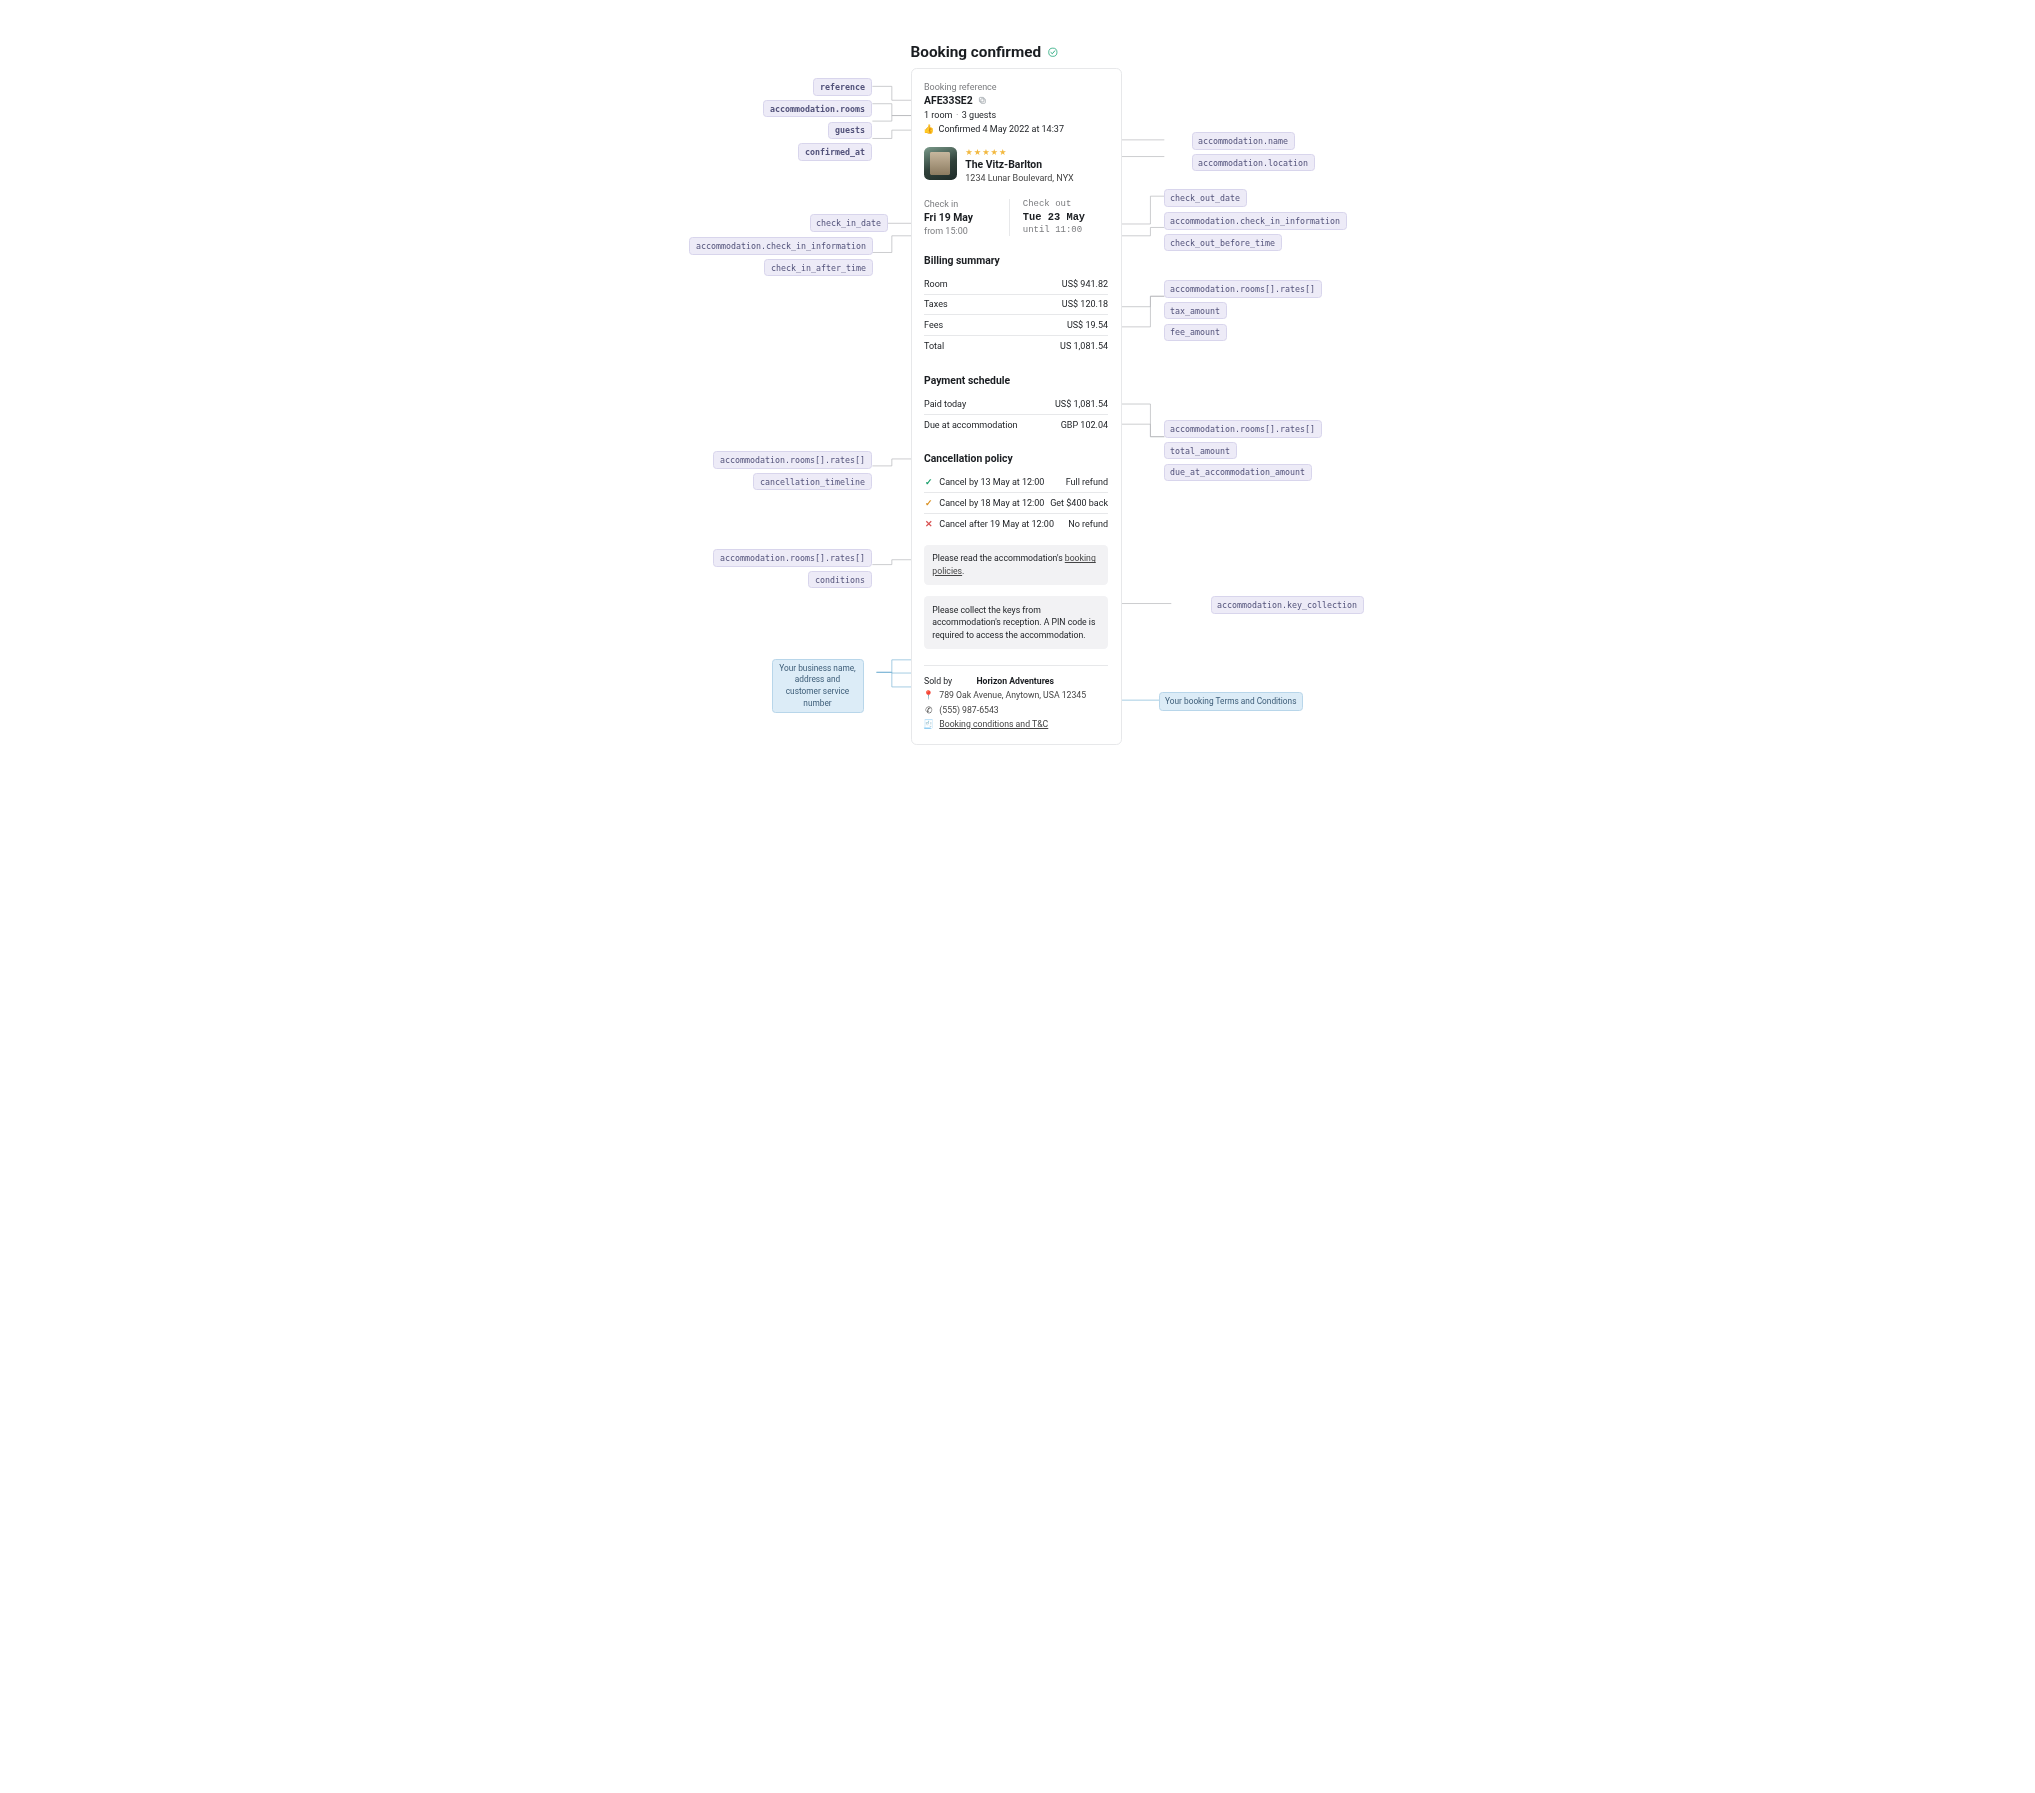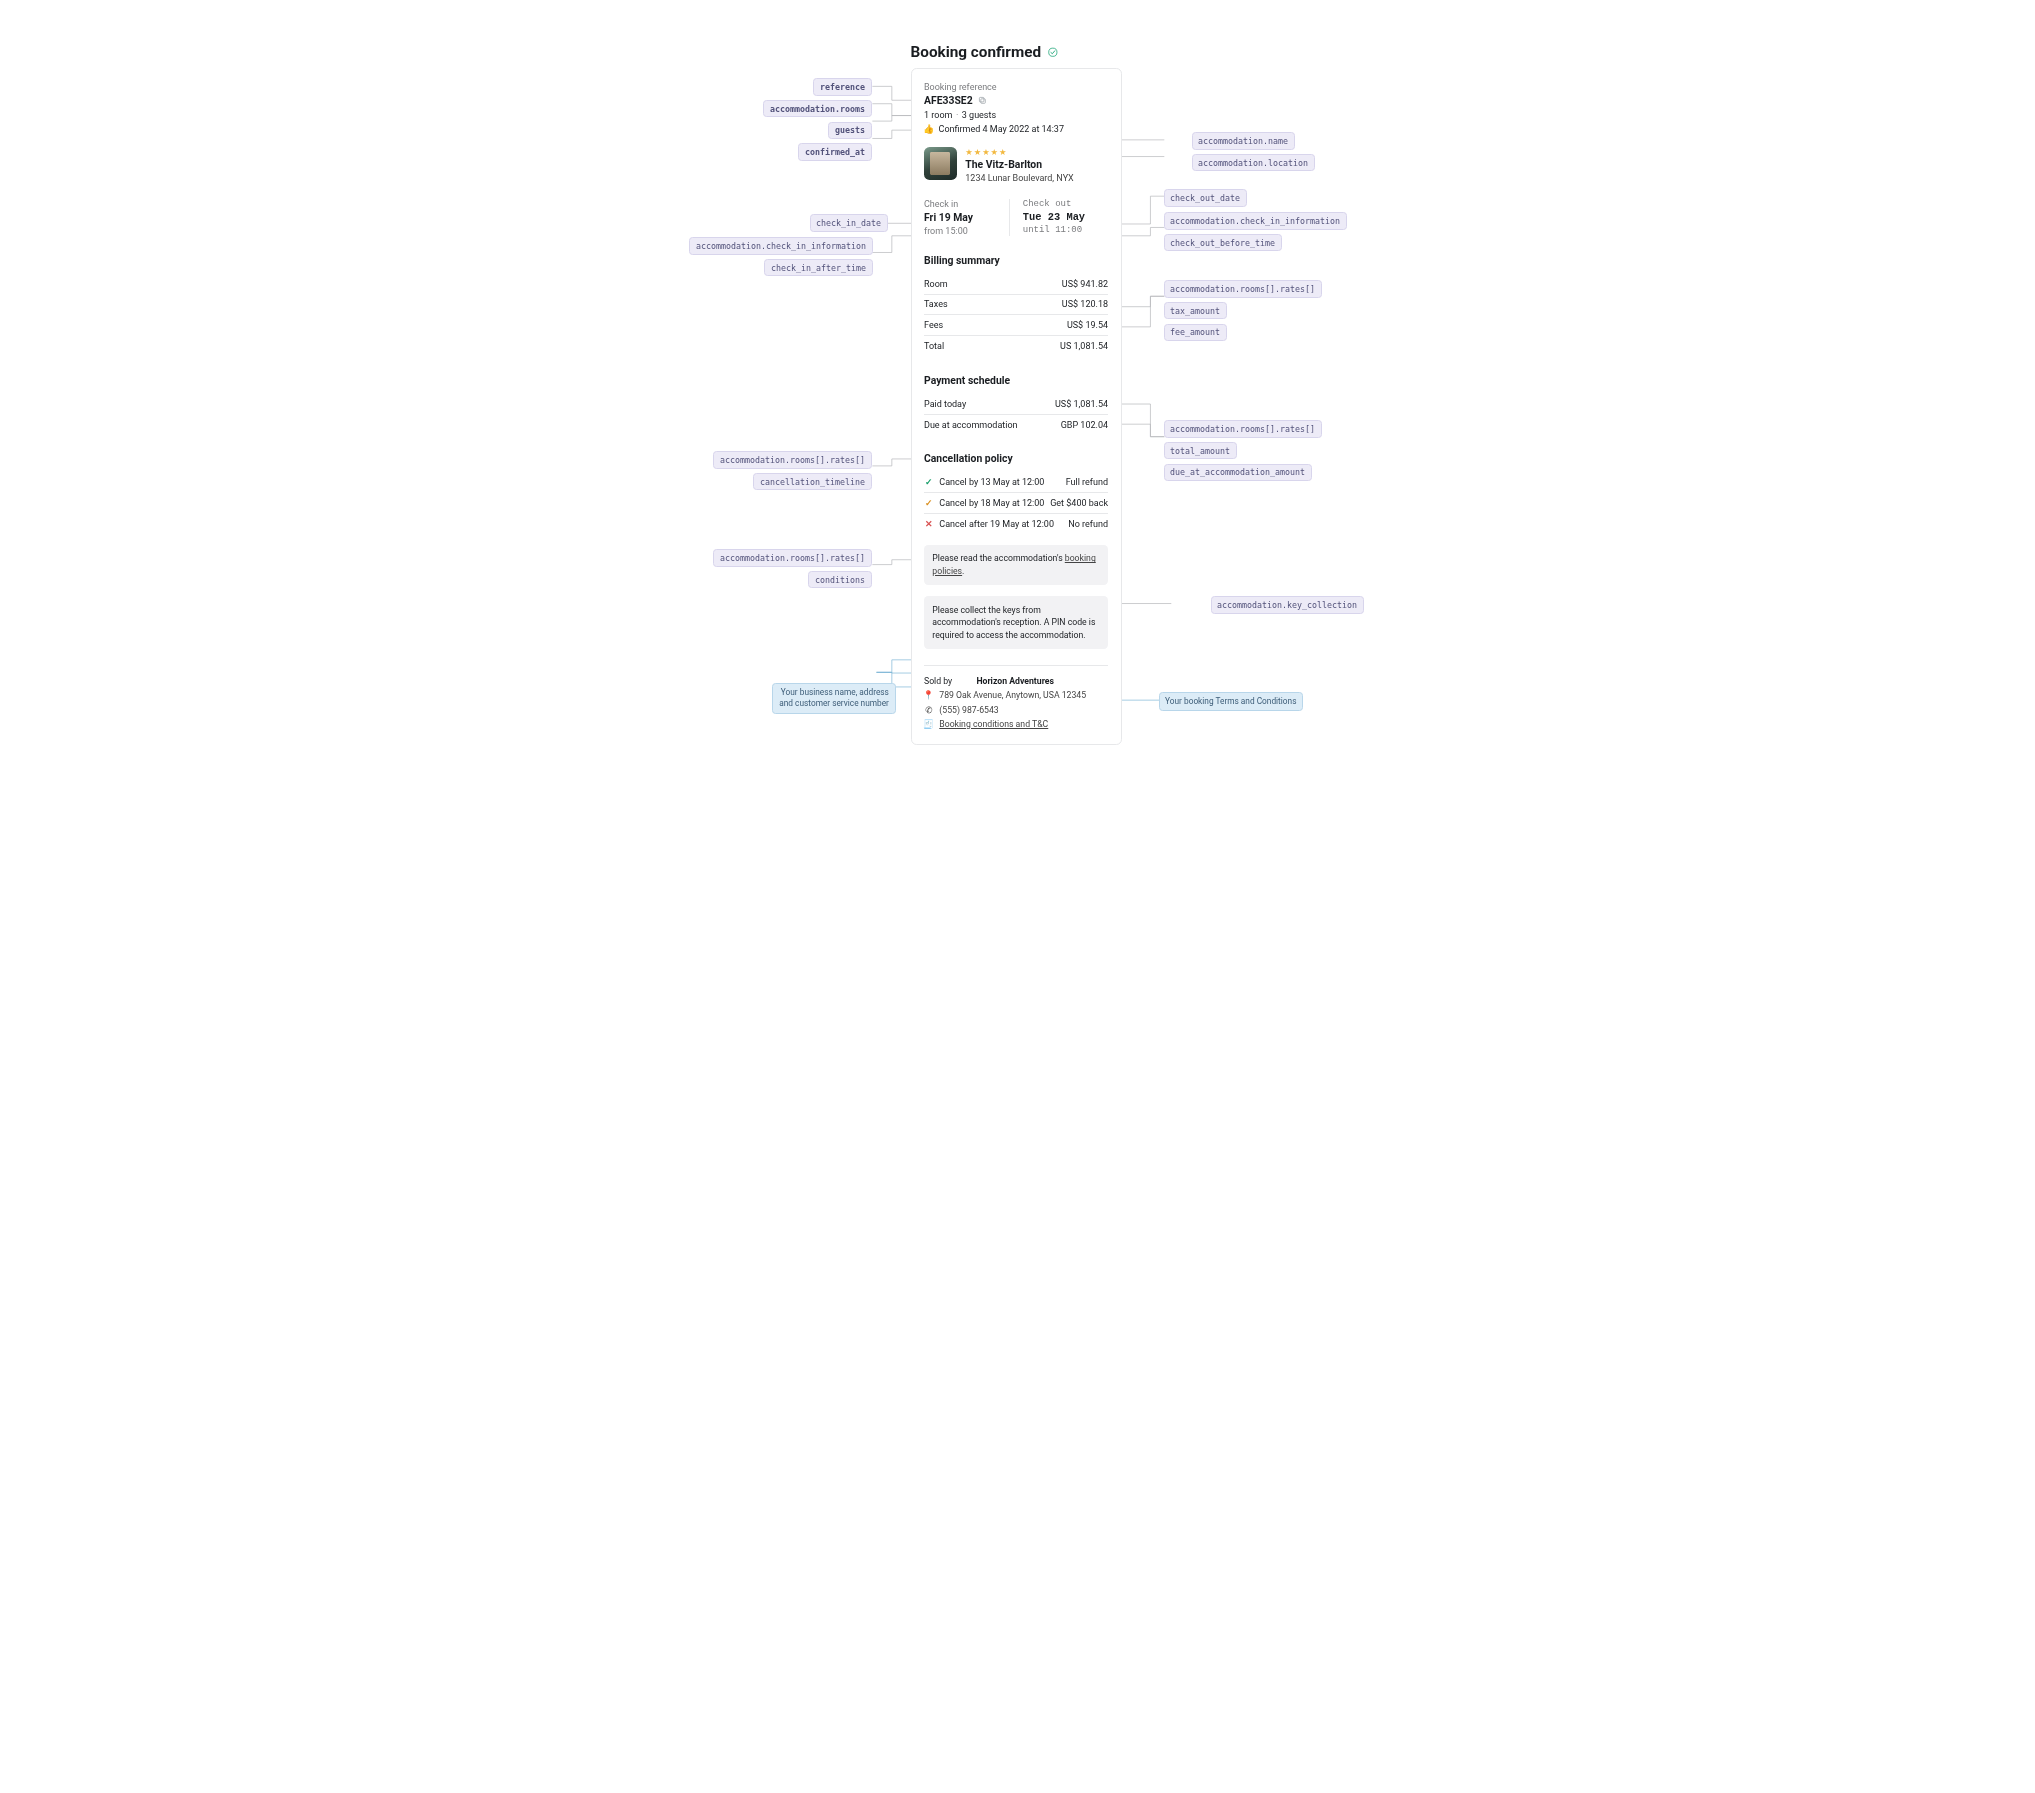--- a/index.html
+++ b/index.html
@@ -208,21 +208,21 @@
     <span class="chip">accommodation.rooms[].rates[]</span>
     <span class="chip">cancellation_timeline</span>
   </div>
   <div class="chip-group left" style="left:115px;top:528px;width:146px;">
     <span class="chip">accommodation.rooms[].rates[]</span>
     <span class="chip">conditions</span>
   </div>
 
   <span class="chip" style="left:560px;top:575px;margin-left:40px;">accommodation.key_collection</span>
 
-  <div class="callout" style="left:161px;top:662px;width:124px;text-align:right;">Your business name, address and customer service number</div>
+  <div class="callout" style="left:161px;top:638px;width:92px;text-align:center;">Your business name, address and customer service number</div>
   <div class="callout" style="left:548px;top:671px;">Your booking Terms and Conditions</div>
 
   <div class="title">
     <h1>Booking confirmed</h1>
     <span class="ic">
       <svg viewBox="0 0 20 20" width="12.5" height="12.5">
           <circle cx="10" cy="10" r="8.5" fill="none" stroke="#0e9f6e" stroke-width="1.5"></circle>
           <polyline points="6,10.5 9,13 14,7" fill="none" stroke="#0e9f6e" stroke-width="1.8" stroke-linecap="round" stroke-linejoin="round"></polyline>
         </svg>
     </span>

